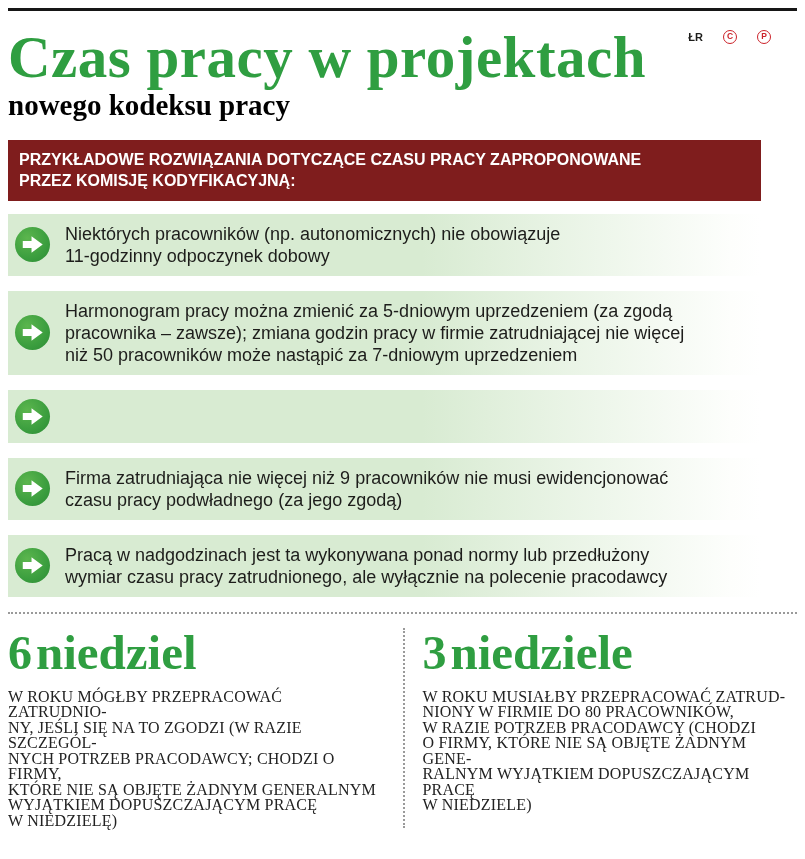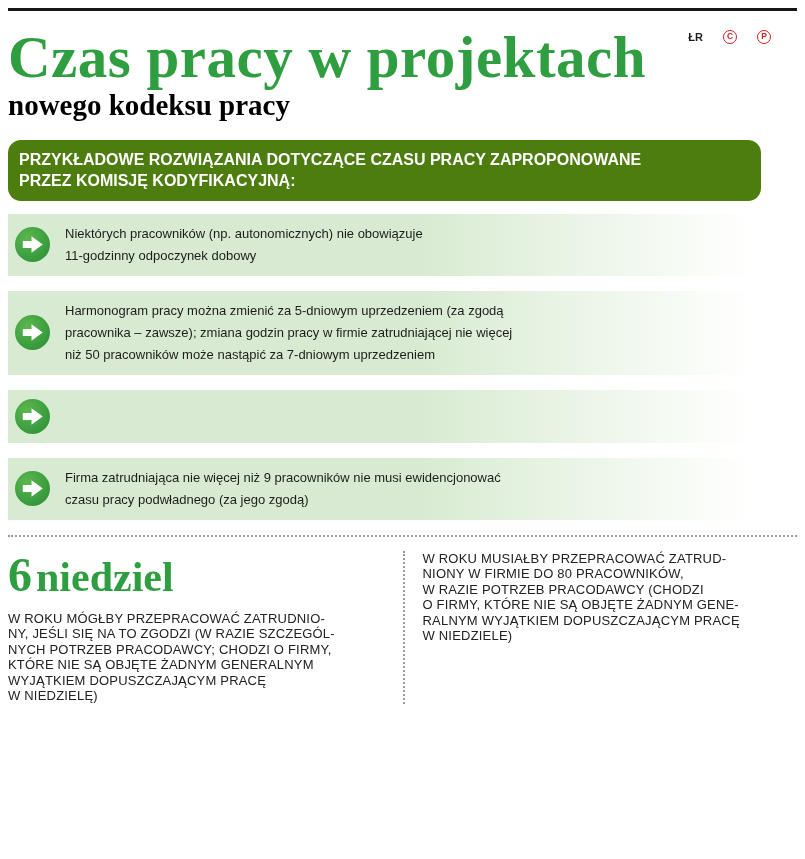--- a/index.html
+++ b/index.html
@@ -58,77 +58,77 @@
   }
   h2.subtitle {
     margin-bottom: 18px;
     font-family: "Liberation Serif", "DejaVu Serif", serif;
     font-weight: bold;
     font-size: 29px;
     color: #000000;
   }
   .banner {
     margin-right: 36px;
-    background: #4d7c0f;
+    background: #7f1d1d;
     color: #ffffff;
     font-weight: bold;
     font-size: 16px;
     line-height: 21px;
     padding: 9px 12px 10px 11px;
     white-space: pre-line;
     margin-bottom: 13px;
-    border-radius: 13px;
   }
   .items { margin-right: 36px; }
   .item {
     display: flex;
     align-items: center;
     background: linear-gradient(90deg, #d8ebd2 0%, #d8ebd2 55%, #fdfefc 96%, #ffffff 100%);
     padding: 9px 10px 9px 7px;
     margin-bottom: 15px;
   }
   .item-icon {
     flex: 0 0 35px;
     width: 35px;
     height: 35px;
     border-radius: 50%;
     background: radial-gradient(circle at 35% 32%, #5cb64e 0%, #3a9d3e 62%, #2c8b34 100%);
     margin-right: 15px;
     position: relative;
   }
   .item-icon svg { position: absolute; inset: 0; width: 100%; height: 100%; }
   .item-text {
-    font-size: 13px;
+    font-size: 18px;
     line-height: 22px;
     color: #1d1d1b;
     white-space: pre-line;
   }
   .dotted-rule {
     border-top: 2px dotted #9a9a9a;
     margin: 14px 0 14px 0;
   }
   .stats { display: flex; align-items: stretch; }
   .stat { width: 50%; }
   .stat.left { padding-right: 24px; }
   .stat.right { border-left: 2px dotted #9a9a9a; padding-left: 18px; }
   .stat-head {
     font-family: "Liberation Serif", "DejaVu Serif", serif;
     font-weight: bold;
     color: #2f9e41;
     margin-bottom: 12px;
     line-height: 1;
   }
   .stat-value { font-size: 48px; }
-  .stat-unit { font-size: 42px; text-align: right; }
+  .stat-unit { font-size: 49px; text-align: right; }
   .stat-desc {
-    font-size: 13px;
+    font-size: 16px;
     line-height: 15.5px;
     letter-spacing: 0.2px;
     color: #222222;
     white-space: pre-line;
+    font-family: Liberation Serif, serif;
   }
 </style>
 </head>
 <body>
 
 <div class="page">
 
   <div class="top-rule"></div>
 
   <div class="credit-row">
@@ -177,20 +177,29 @@
     <div class="item">
       <div class="item-icon">
         <svg viewBox="0 0 36 36">
             <path d="M8 14.5 H17 V9.5 L28.5 18 L17 26.5 V21.5 H8 Z" fill="#ffffff"></path>
           </svg>
       </div>
       <div class="item-text">Firma zatrudniająca nie więcej niż 9 pracowników nie musi ewidencjonować
 czasu pracy podwładnego (za jego zgodą)</div>
     </div>
 
+    <div class="item">
+      <div class="item-icon">
+        <svg viewBox="0 0 36 36">
+            <path d="M8 14.5 H17 V9.5 L28.5 18 L17 26.5 V21.5 H8 Z" fill="#ffffff"></path>
+          </svg>
+      </div>
+      <div class="item-text">Pracą w nadgodzinach jest ta wykonywana ponad normy lub przedłużony
+wymiar czasu pracy zatrudnionego, ale wyłącznie na polecenie pracodawcy</div>
+    </div>
 
 
   </div>
 
   <div class="dotted-rule"></div>
 
   <div class="stats">
 
     <div class="stat left">
       <div class="stat-head">
@@ -199,20 +208,24 @@
       </div>
       <div class="stat-desc">W ROKU MÓGŁBY PRZEPRACOWAĆ ZATRUDNIO-
 NY, JEŚLI SIĘ NA TO ZGODZI (W RAZIE SZCZEGÓL-
 NYCH POTRZEB PRACODAWCY; CHODZI O FIRMY,
 KTÓRE NIE SĄ OBJĘTE ŻADNYM GENERALNYM
 WYJĄTKIEM DOPUSZCZAJĄCYM PRACĘ
 W NIEDZIELĘ)</div>
     </div>
 
     <div class="stat right">
+      <div class="stat-head">
+        <span class="stat-value">3</span>
+        <span class="stat-unit">niedziele</span>
+      </div>
       <div class="stat-desc">W ROKU MUSIAŁBY PRZEPRACOWAĆ ZATRUD-
 NIONY W FIRMIE DO 80 PRACOWNIKÓW,
 W RAZIE POTRZEB PRACODAWCY (CHODZI
 O FIRMY, KTÓRE NIE SĄ OBJĘTE ŻADNYM GENE-
 RALNYM WYJĄTKIEM DOPUSZCZAJĄCYM PRACĘ
 W NIEDZIELE)</div>
     </div>
 
   </div>
 

